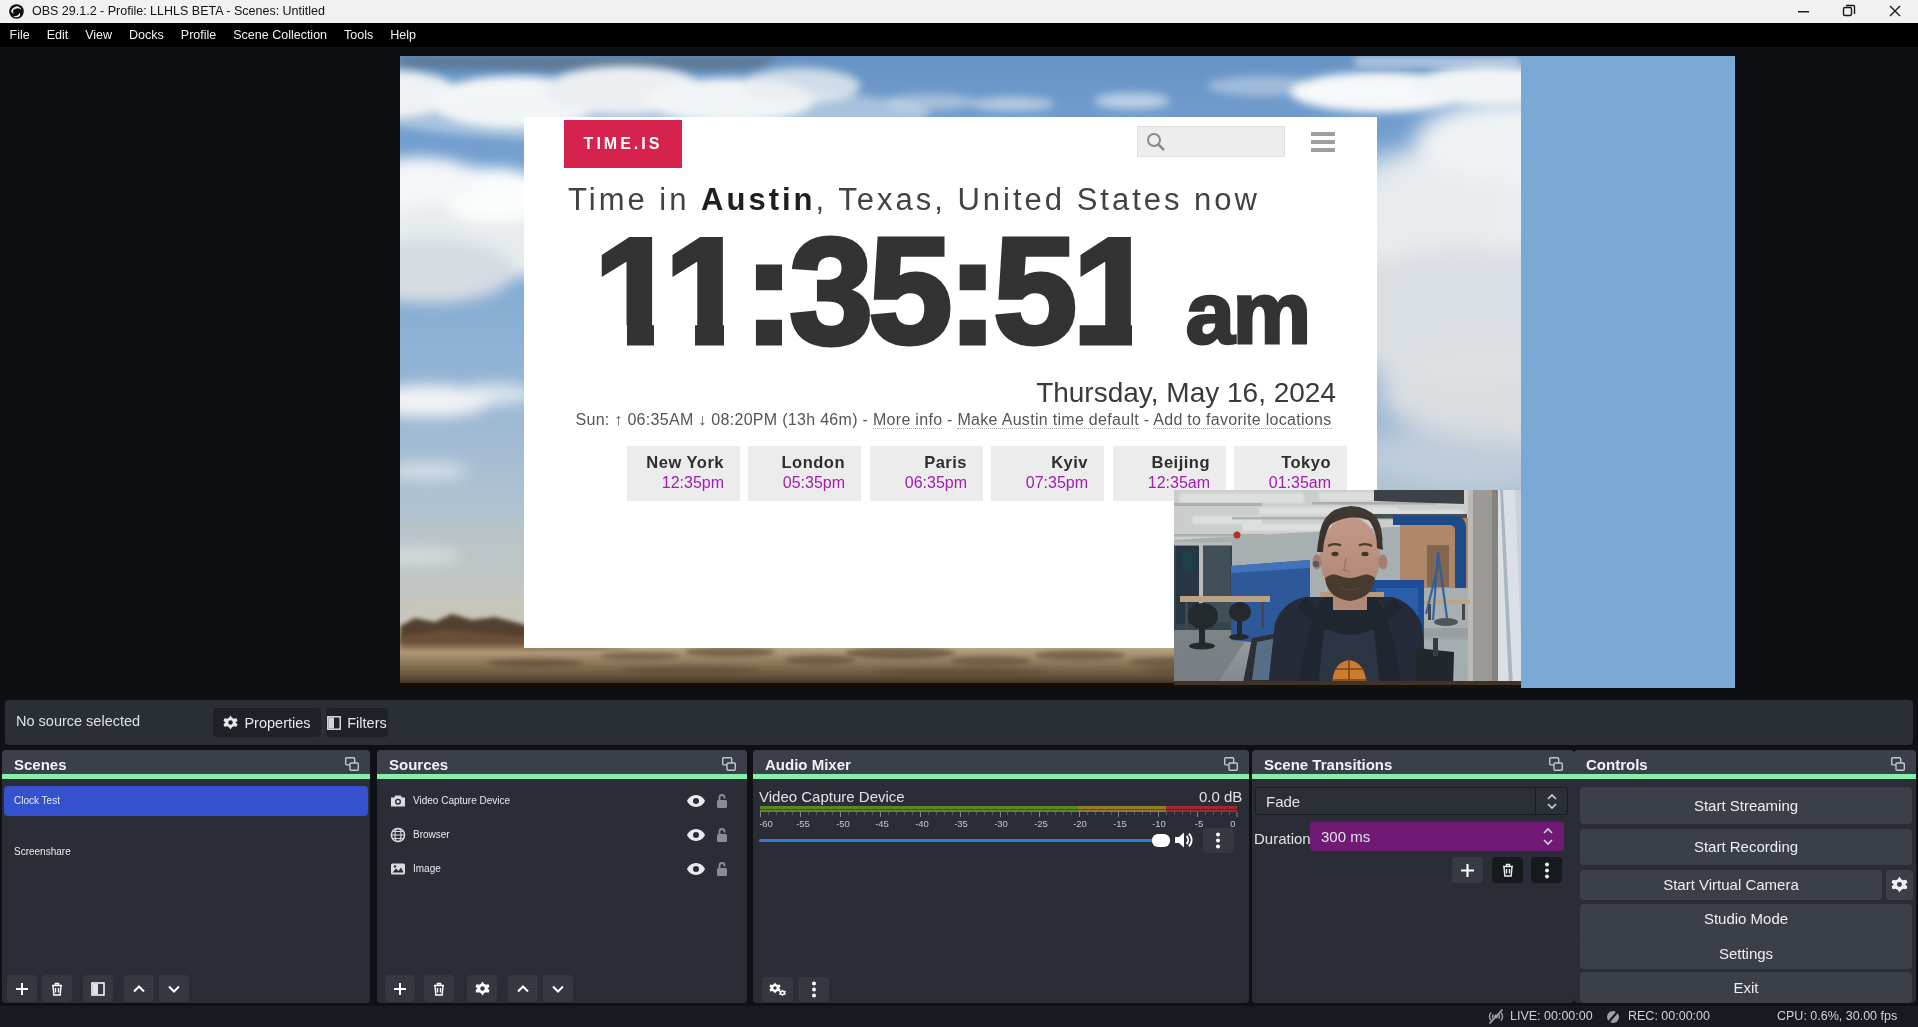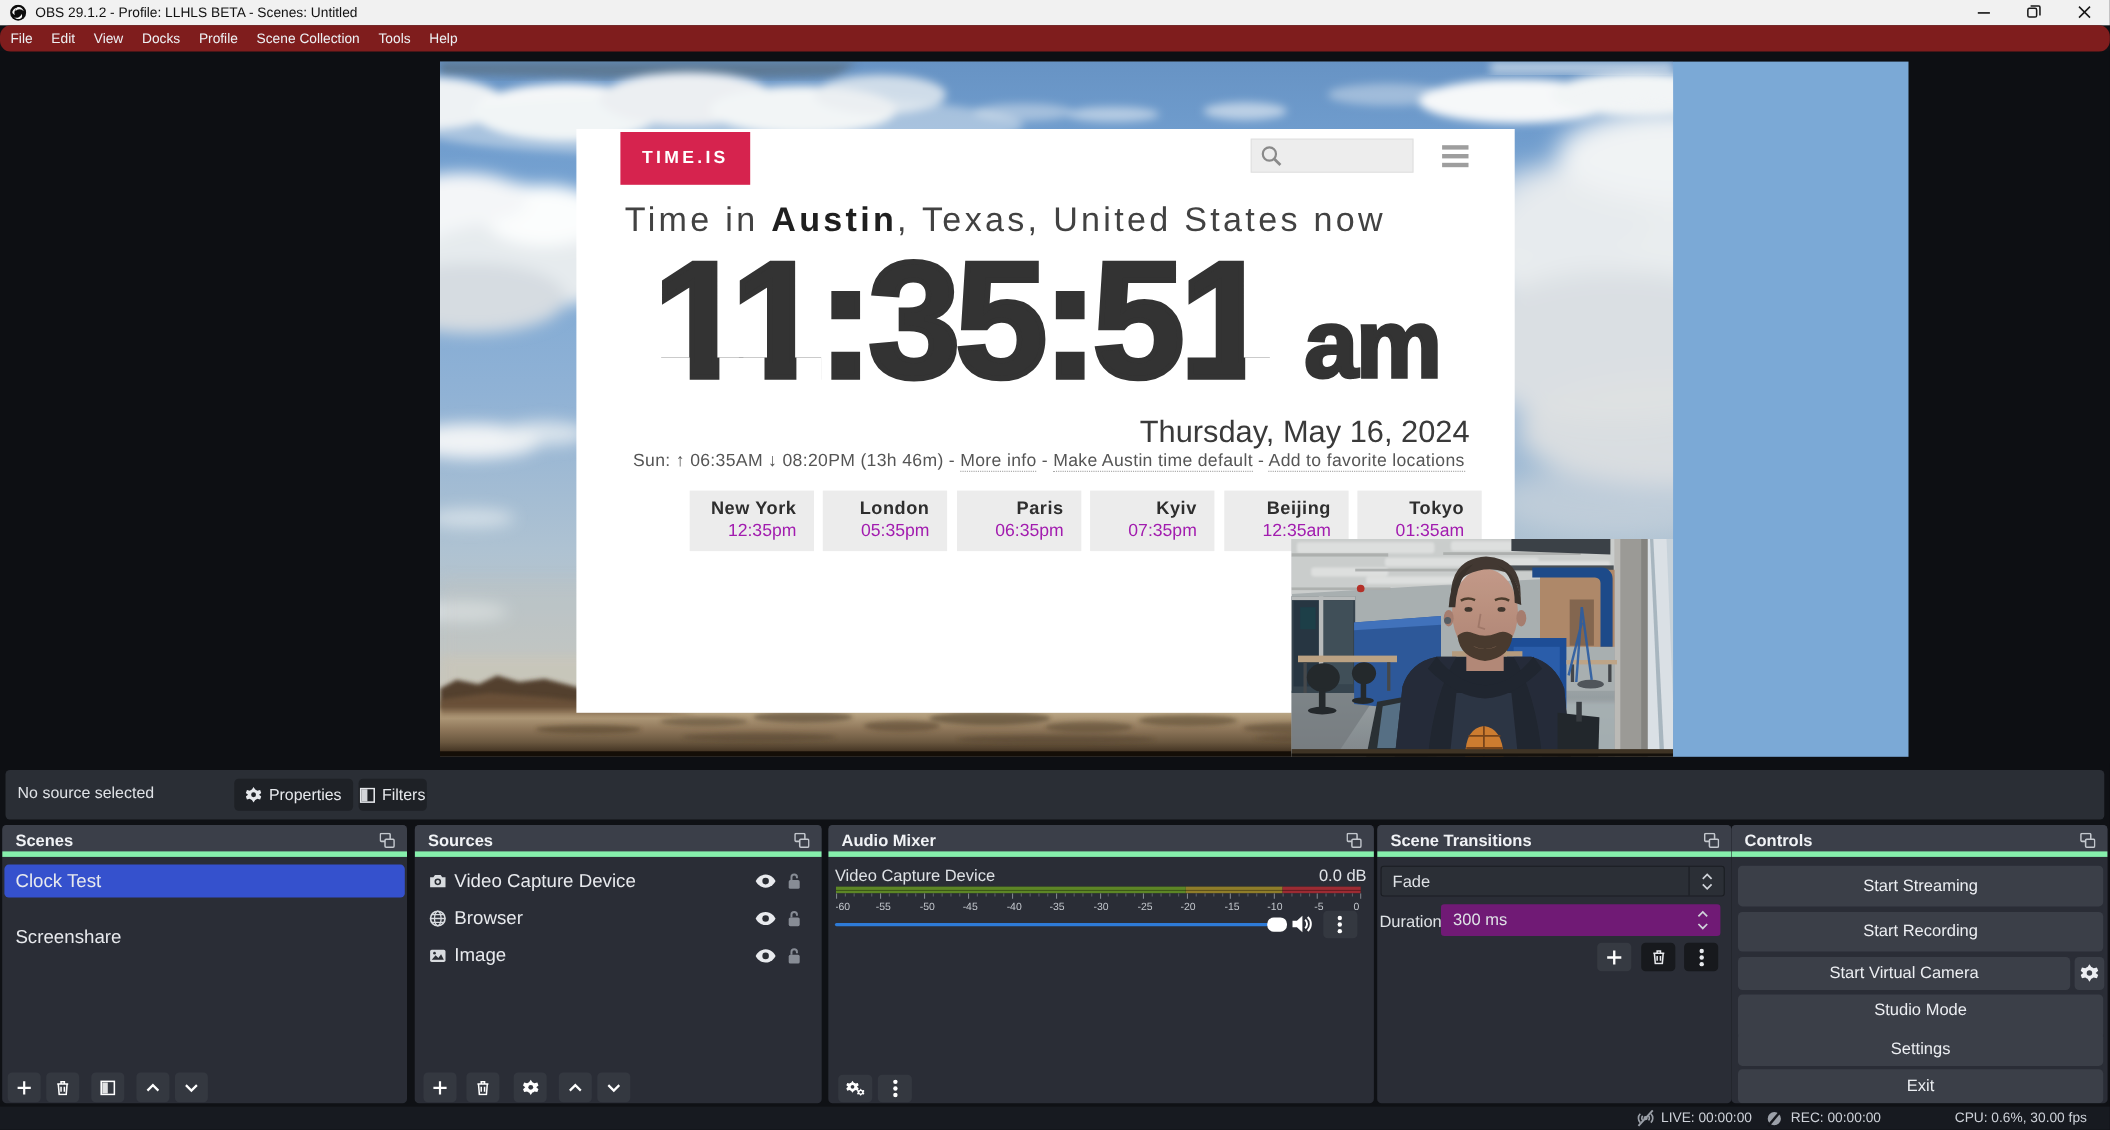--- a/index.html
+++ b/index.html
@@ -4,21 +4,21 @@
 <style>
 * { margin:0; padding:0; box-sizing:border-box; }
 html,body { width:1918px; height:1027px; overflow:hidden; background:#0f1115; font-family:"Liberation Sans", sans-serif; }
 .abs { position:absolute; }
 
 #titlebar { position:absolute; left:0; top:0; width:1918px; height:23px; background:#f1f1f1; color:#191919; }
 #titlebar .title { position:absolute; left:32px; top:4px; font-size:12.5px; color:#111; }
 #obslogo { position:absolute; left:9px; top:4px; width:15px; height:15px; }
 .winbtn { position:absolute; top:0; height:23px; }
 
-#menubar { position:absolute; left:0; top:23px; width:1918px; height:24px; background:#7f1d1d;border-radius:10px; }
+#menubar { position:absolute; left:0; top:23px; width:1918px; height:24px; background:#000000; }
 #menubar span { display:inline-block; padding:0 8.5px; font-size:12.5px; color:#eef1f4; line-height:24px; }
 #menubar { padding-left:1px; }
 
 #main { position:absolute; left:0; top:47px; width:1918px; height:653px; background:#0d0f13; }
 #canvas { position:absolute; left:400px; top:9px; width:1335px; height:632px; overflow:hidden; background:#7ba9d6; }
 
 #page { position:absolute; left:124px; top:61px; width:853px; height:531px; background:#fff; }
 #logo { position:absolute; left:40px; top:3px; width:118px; height:48px; background:#d6234e; color:#fff; font-weight:bold; font-size:16px; letter-spacing:3px; text-align:center; line-height:48px; }
 #search { position:absolute; left:613px; top:9px; width:148px; height:31px; background:#ededed; border:1px solid #e0e0e0; }
 #burger div { position:absolute; left:787px; width:24px; height:4px; background:#9e9e9e; }
@@ -37,21 +37,21 @@
 #toolbar { position:absolute; left:5px; top:700px; width:1908px; height:45px; background:#2a2e35; border-radius:4px; }
 #toolbar .nosrc { position:absolute; left:11px; top:13px; font-size:14.5px; color:#dfe2e6; }
 .tbbtn { position:absolute; top:8px; height:29px; background:#1e2126; border-radius:4px; color:#e6e8ec; font-size:14.5px; display:flex; align-items:center; justify-content:center; gap:6px; }
 
 .dock { position:absolute; top:750px; height:253px; background:#2a2d36; border-radius:4px; overflow:hidden; }
 .dhead { position:absolute; left:0; top:0; width:100%; height:29px; background:#3b3f49; border-bottom:5px solid #86efac; }
 .dhead b { position:absolute; left:12px; top:6px; font-size:15px; color:#f0f2f5; }
 .popout { position:absolute; right:11px; top:7px; width:14px; height:14px; }
 .dbtn { position:absolute; background:#343840; border-radius:4px; display:flex; align-items:center; justify-content:center; }
 
-.row { position:absolute; left:2px; right:2px; height:30px; color:#e8eaee; font-size:17px; line-height:30px; }
+.row { position:absolute; left:2px; right:2px; height:30px; color:#e8eaee; font-size:10px; line-height:30px; }
 .rowsel { background:#3551cd; border-radius:4px; }
 .srcicon { position:absolute; left:11px; top:7px; width:16px; height:16px; }
 .srctxt { position:absolute; left:34px; }
 .eye { position:absolute; right:39px; top:8px; width:20px; height:14px; }
 .lock { position:absolute; right:16px; top:7px; width:14px; height:16px; }
 
 .cbtn { position:absolute; left:6px; width:332px; background:#3b3f48; border-radius:4px; color:#eceef2; font-size:15px; text-align:center; }
 
 #statusbar { position:absolute; left:0; top:1006px; width:1918px; height:21px; background:#171a20; color:#ced2d9; font-size:12.5px; }
 </style>

